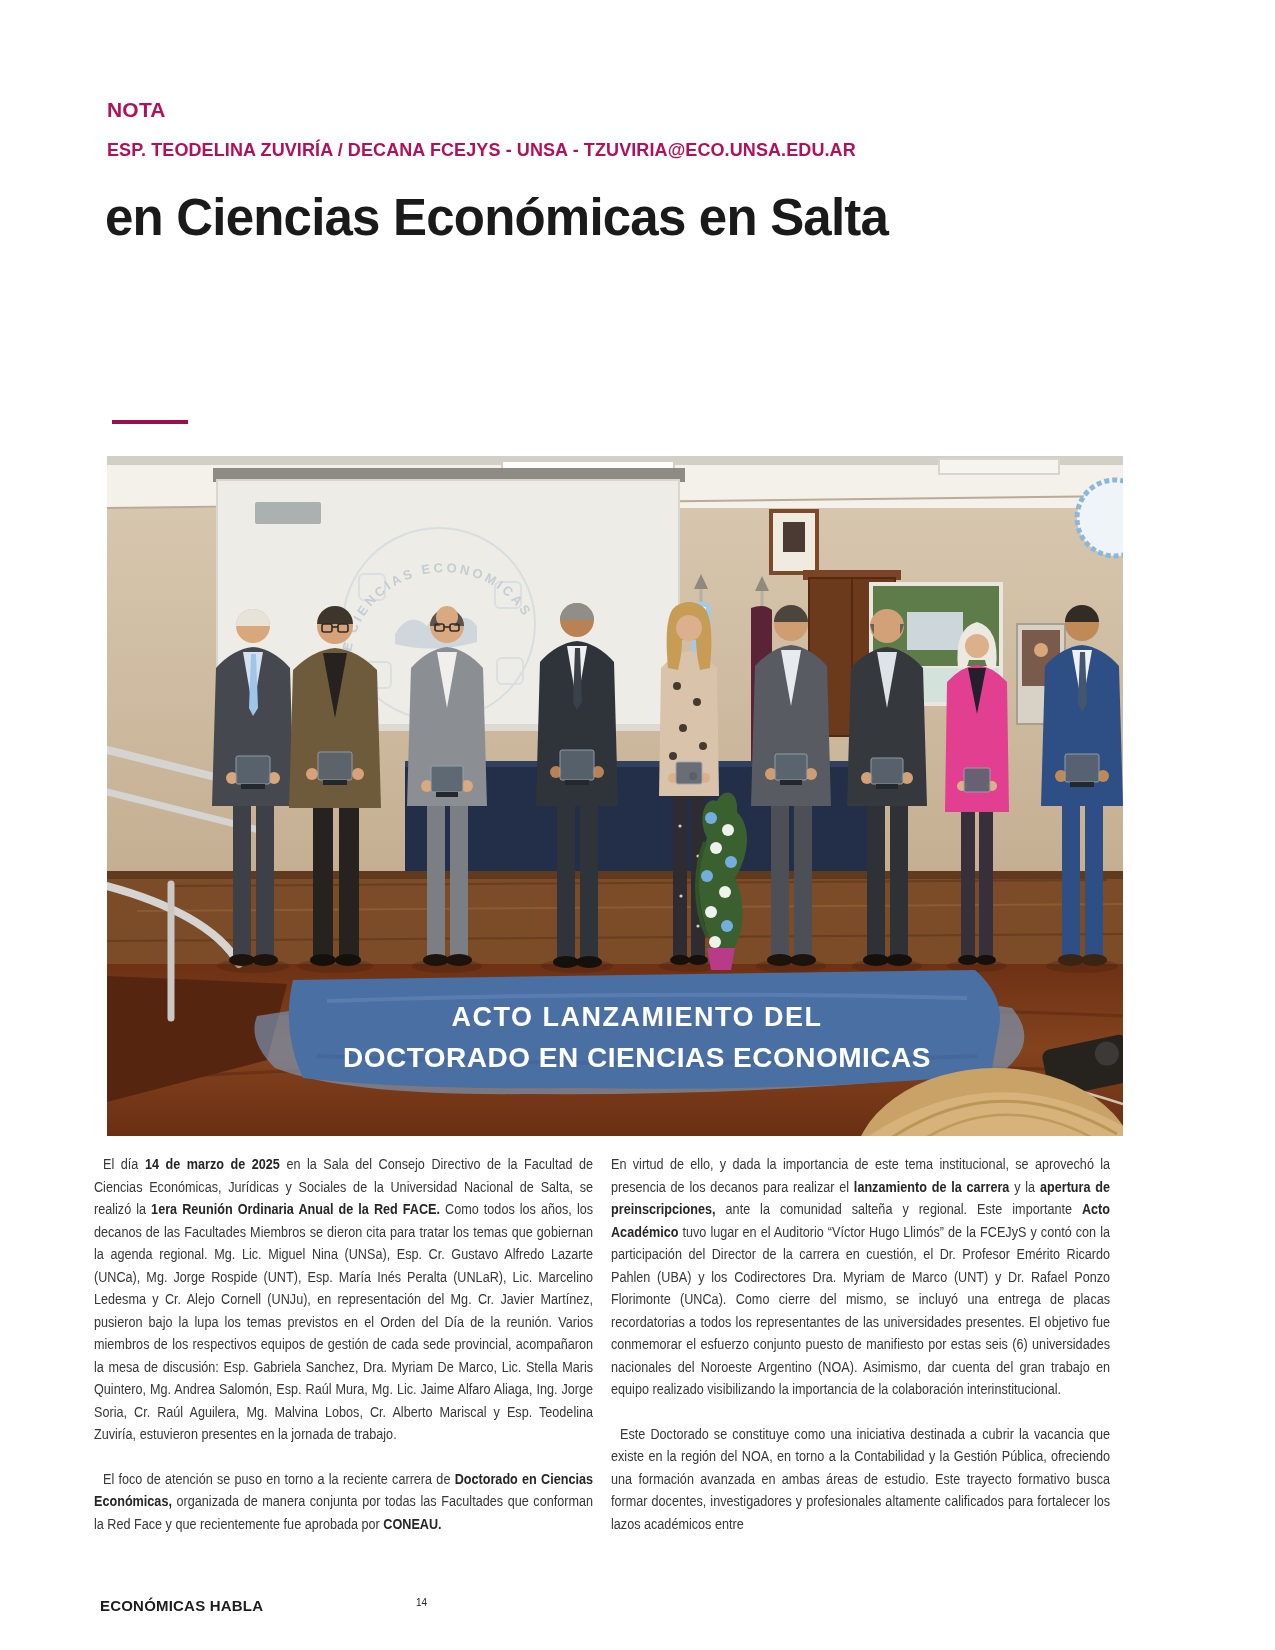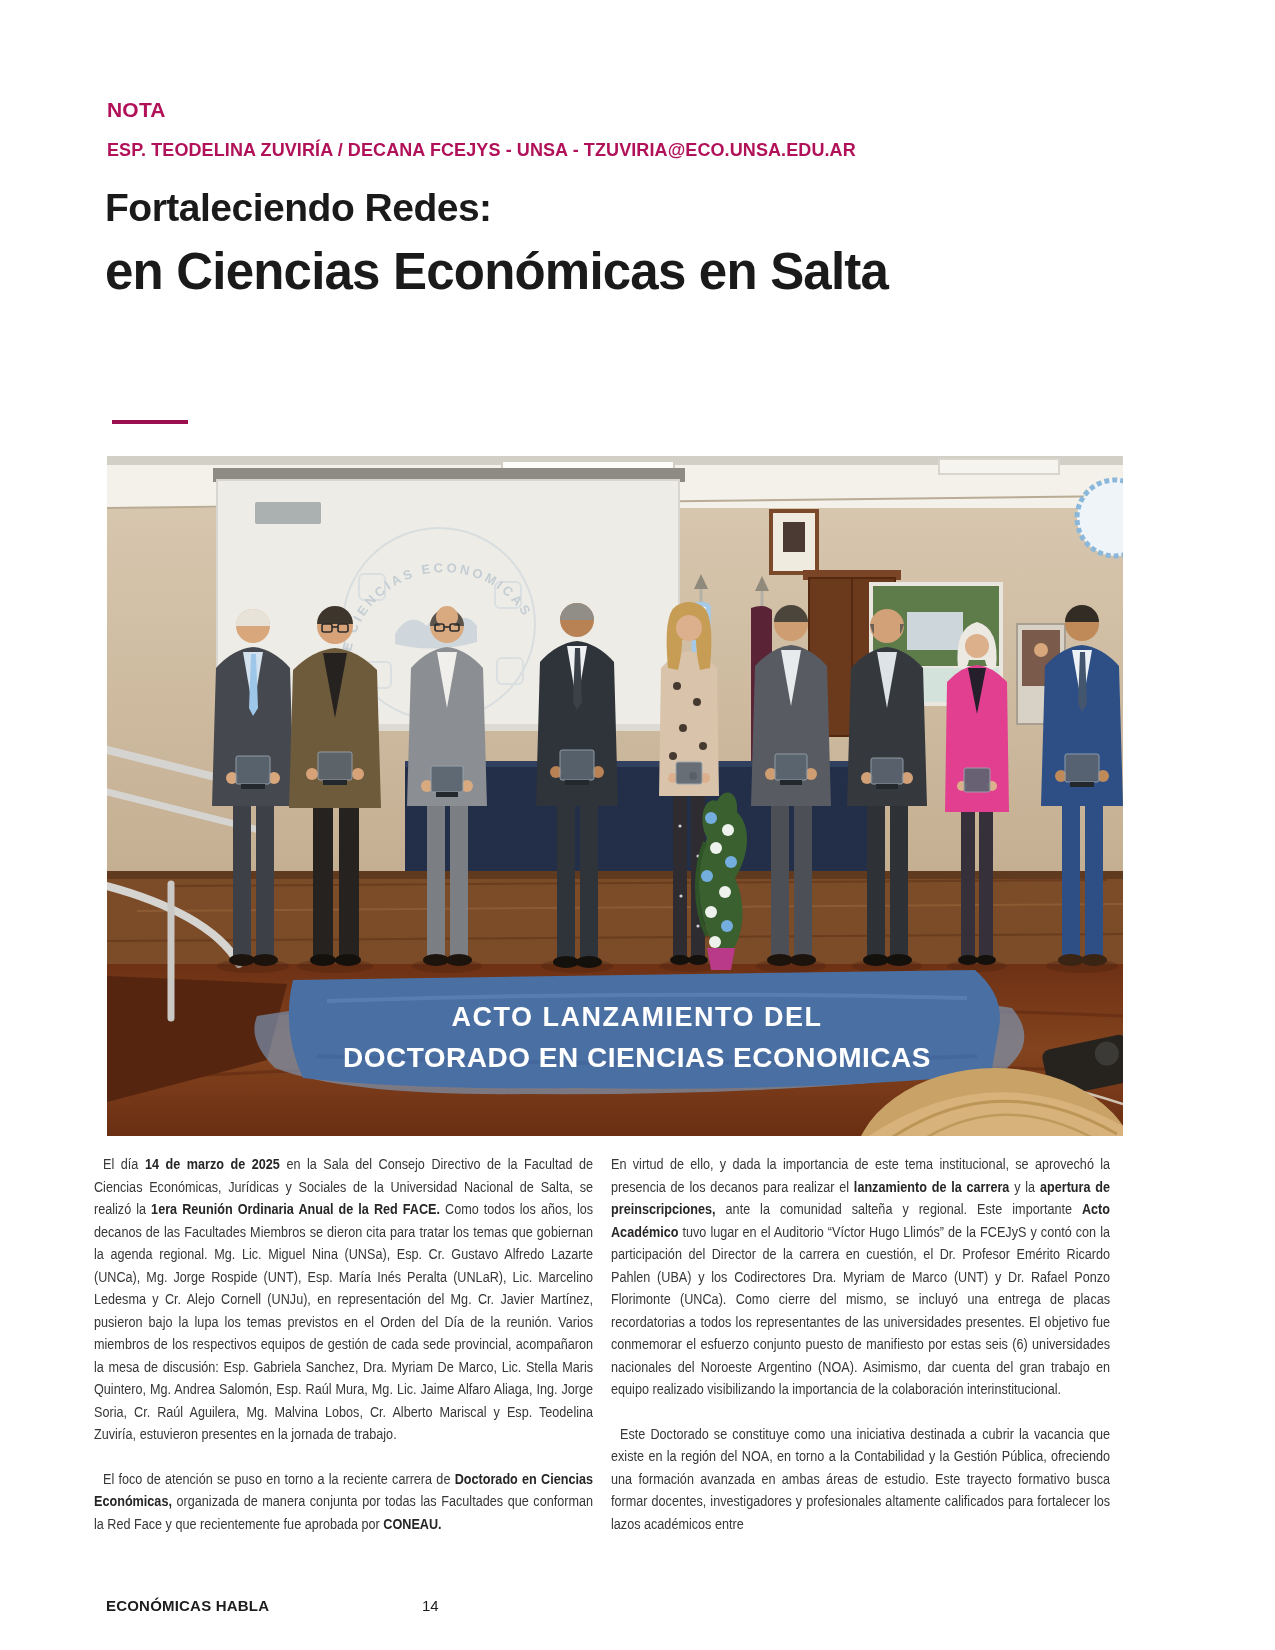--- a/index.html
+++ b/index.html
@@ -33,34 +33,33 @@
   .col{position:absolute; top:0; width:608px; transform:scaleX(0.8208); transform-origin:left top;}
   .col-left{left:0;}
   .col-right{left:517px;}
   .para{
     font-size:15.4px; line-height:22.5px; text-align:justify; color:#373737;
     margin:0 0 22px 0; letter-spacing:0px;
   }
   .para .b{font-weight:bold; color:#262626;}
   .para.indent{text-indent:11px;}
   
-  .pfooter{position:absolute; left:106px; top:1581px; width:1016px; height:24px; color:#1d1d1d;}
+  .pfooter{position:absolute; left:100px; top:1581px; width:1016px; height:24px; color:#1d1d1d;}
   .pub{position:absolute; left:0; top:0; font-size:15px; font-weight:bold; letter-spacing:.2px;}
-  .pagenum{position:absolute; left:316px; top:0; font-size:15px;}
+  .pagenum{position:absolute; left:316px; top:0; font-size:10px;}
 </style>
 </head>
 <body>
 
 <div class="page">
 
   <div class="kicker">NOTA</div>
   <div class="byline">ESP. TEODELINA ZUVIRÍA / DECANA FCEJYS - UNSA - TZUVIRIA@ECO.UNSA.EDU.AR</div>
 
   <h1 class="title">
-    <span class="t1">Fortaleciendo Redes:</span>
     <span class="t3">en Ciencias Económicas en Salta</span>
   </h1>
   <div class="title-rule"></div>
 
   <figure class="photo">
     <svg width="1016" height="680" viewBox="0 0 1016 680" xmlns="http://www.w3.org/2000/svg">
       <defs>
         <linearGradient id="wallg" x1="0" y1="0" x2="0" y2="1">
           <stop offset="0" stop-color="#d8c8b0"></stop>
             <stop offset="1" stop-color="#c4ae91"></stop>

